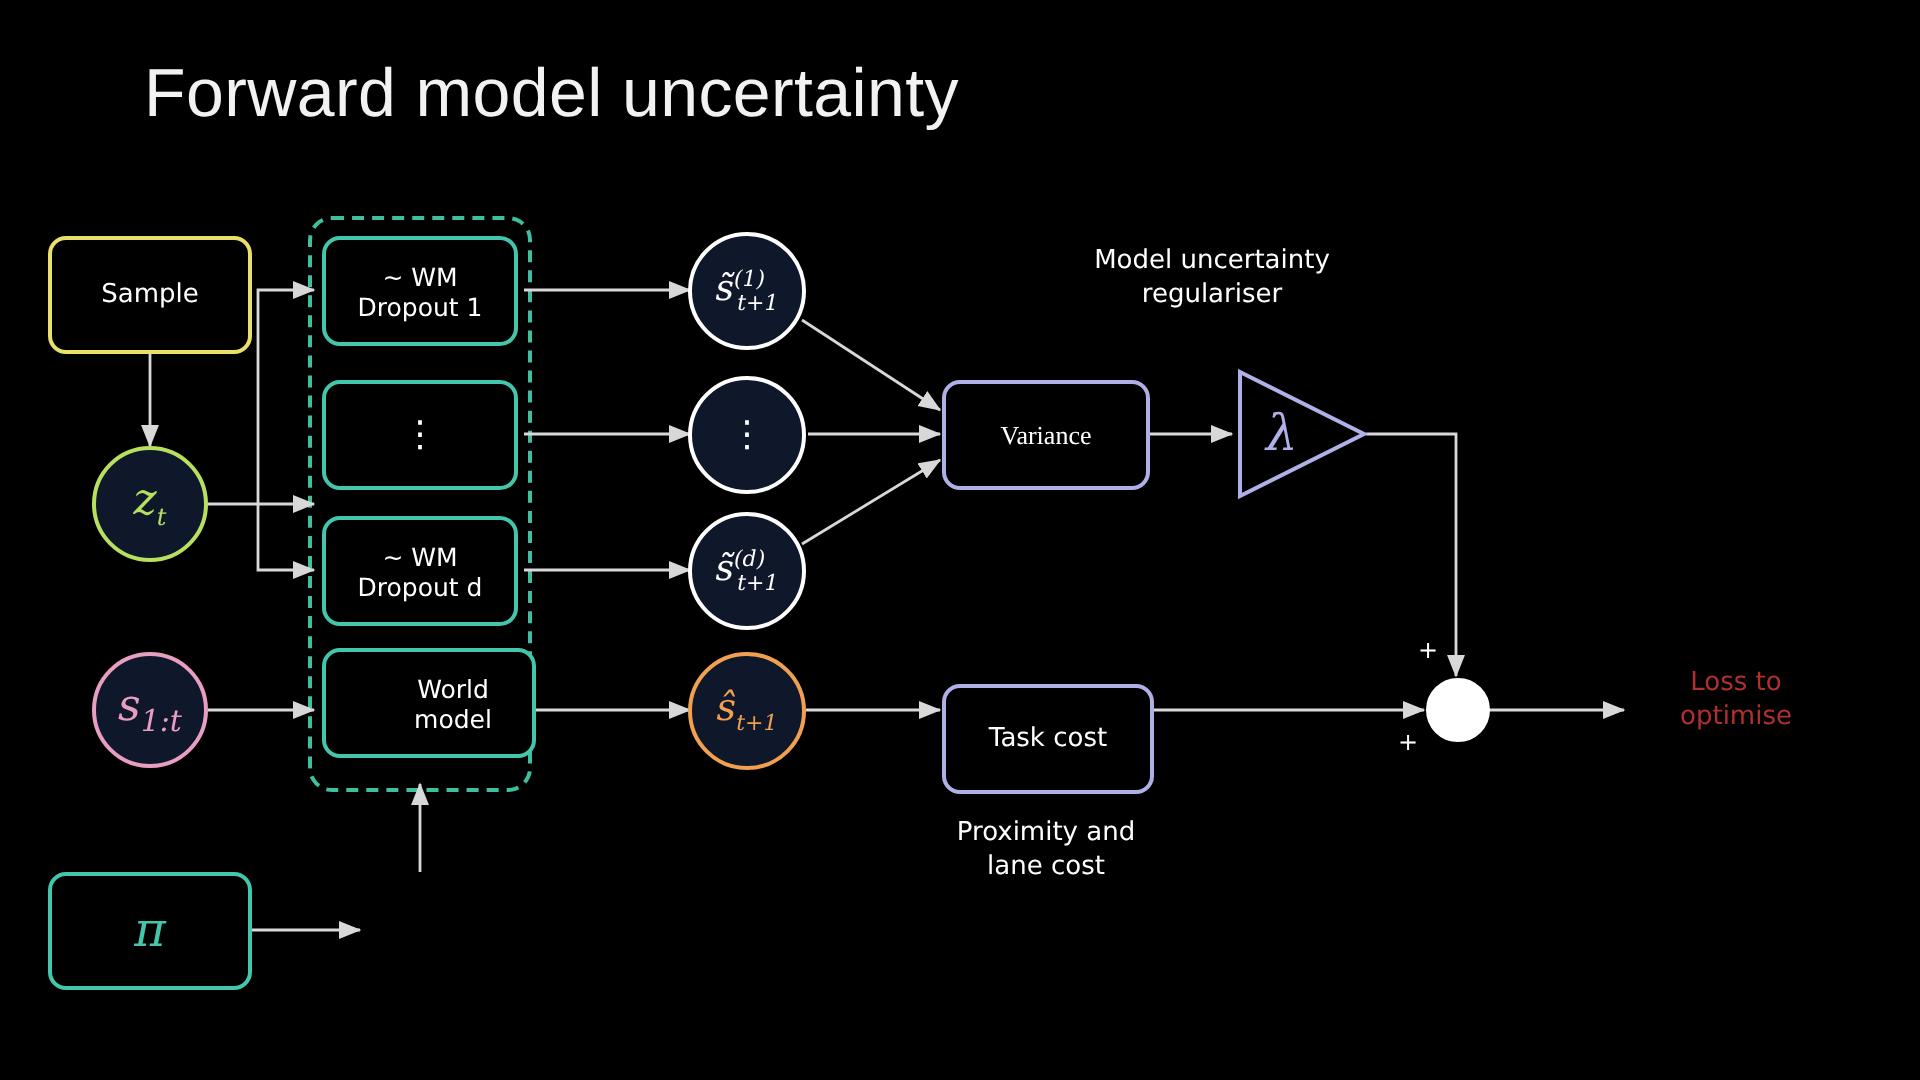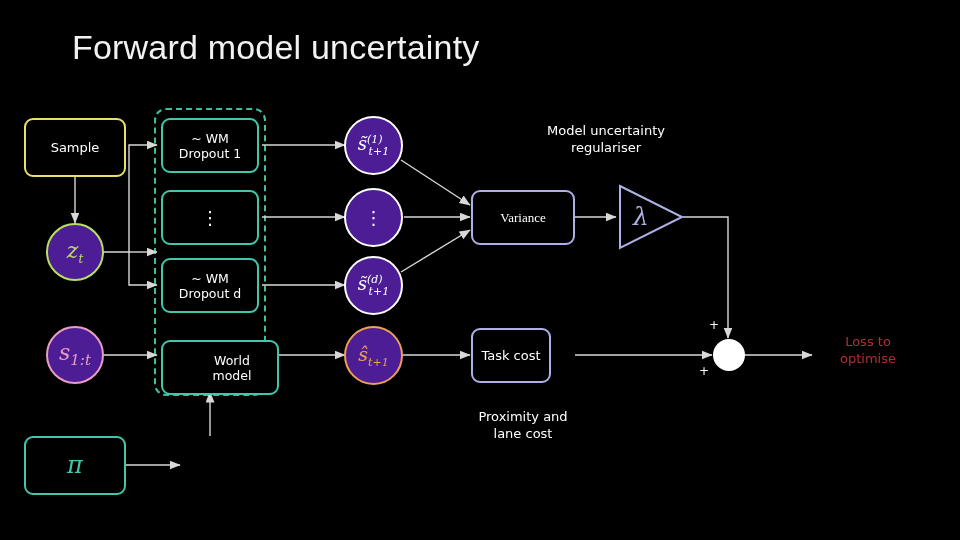--- a/index.html
+++ b/index.html
@@ -51,21 +51,21 @@
   .rect {
     border-radius: 9px;
     border-width: 2px;
     border-style: solid;
     background: #000000;
   }
   .circ {
     border-radius: 50%;
     border-width: 2px;
     border-style: solid;
-    background: #4c1d95;
+    background: #0f172a;
   }
   .lbl {
     position: absolute;
     text-align: center;
     line-height: 1.3;
   }
   .math {
     font-family: "DejaVu Serif", serif;
     font-style: italic;
   }
@@ -159,21 +159,21 @@
     <span style="font-size:18px;">⋮</span>
   </div>
 
   <div class="node rect" style="left:161px; top:258px; width:98px; height:55px; border-color:#43c6ac; color:#ffffff; font-size:12.5px;">
     <div>
       <div>~ WM</div>
       <div><span>Dropout d</span></div>
     </div>
   </div>
 
-  <div class="node rect" style="left:161px; top:340px; width:118px; height:55px; border-color:#43c6ac; color:#ffffff; font-size:12.5px;padding-left:24px;">
+  <div class="node rect" style="left:161px; top:324px; width:107px; height:55px; border-color:#43c6ac; color:#ffffff; font-size:12.5px;padding-left:24px;">
     <div>
       <div>World</div>
       <div>model</div>
     </div>
   </div>
 
   <div class="node circ" style="left:344px; top:116px; width:59px; height:59px; border-color:#ffffff; color:#ffffff;">
     <span class="math" style="font-size:18px;"><span>s̃</span><sup style="font-size:11px;">(1)</sup><sub style="font-size:11px; margin-left:-14px;">t+1</sub></span>
   </div>
 
@@ -186,21 +186,21 @@
   </div>
 
   <div class="node circ" style="left:344px; top:326px; width:59px; height:59px; border-color:#f0a050; color:#f0a050;">
     <span class="math" style="font-size:19px;"><span>ŝ</span><sub style="font-size:11px;">t+1</sub></span>
   </div>
 
   <div class="node rect" style="left:471px; top:190px; width:104px; height:55px; border-color:#b0b0e8; color:#ffffff; font-size:13px;font-family:Liberation Serif, serif;">
     <span>Variance</span>
   </div>
 
-  <div class="node rect" style="left:471px; top:328px; width:80px; height:55px; border-color:#b0b0e8; color:#ffffff; font-size:13px;text-align:right;">
+  <div class="node rect" style="left:471px; top:342px; width:106px; height:55px; border-color:#b0b0e8; color:#ffffff; font-size:13px;text-align:right;">
     <span>Task cost</span>
   </div>
 
   <div style="position:absolute; left:617px; top:182px; width:70px; height:70px;">
     <svg width="70" height="70" viewBox="0 0 70 70">
       <path d="M3,4 L65,35 L3,66 Z" fill="none" stroke="#b0b0e8" stroke-width="2"></path>
     </svg>
     <span class="math" style="position:absolute; left:16px; top:20px; font-size:25px; color:#b0b0e8;">λ</span>
   </div>
 

